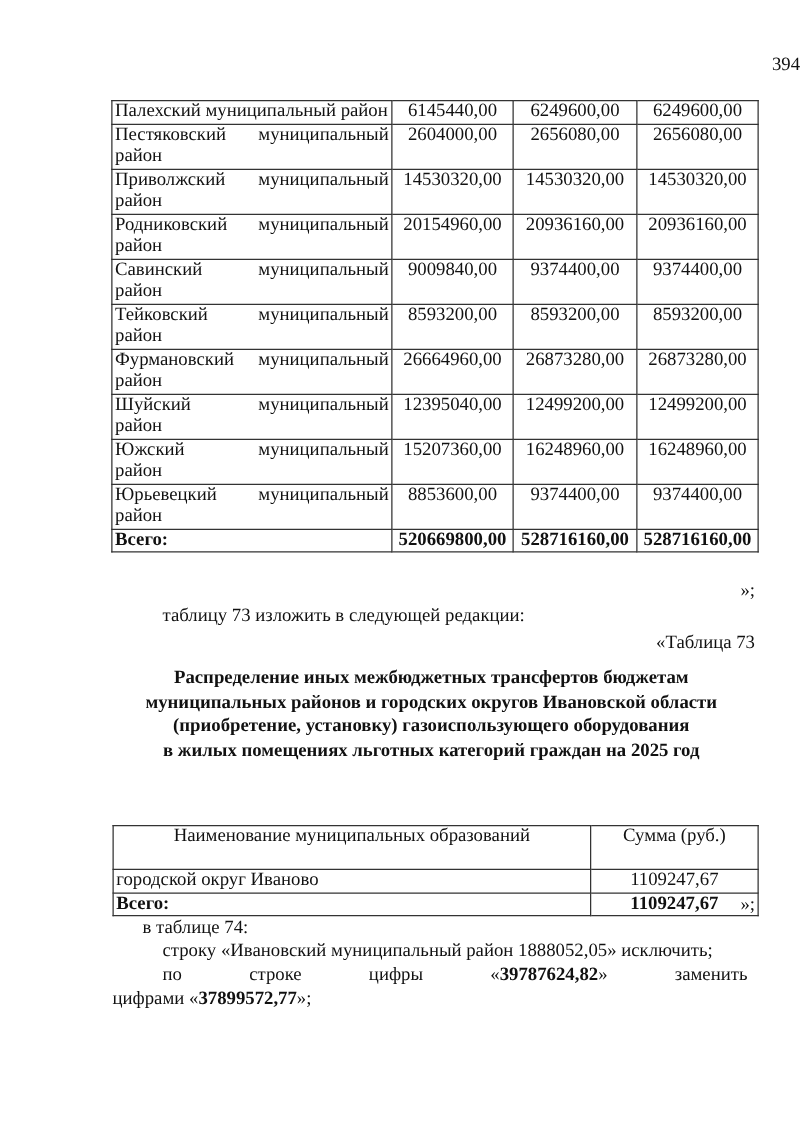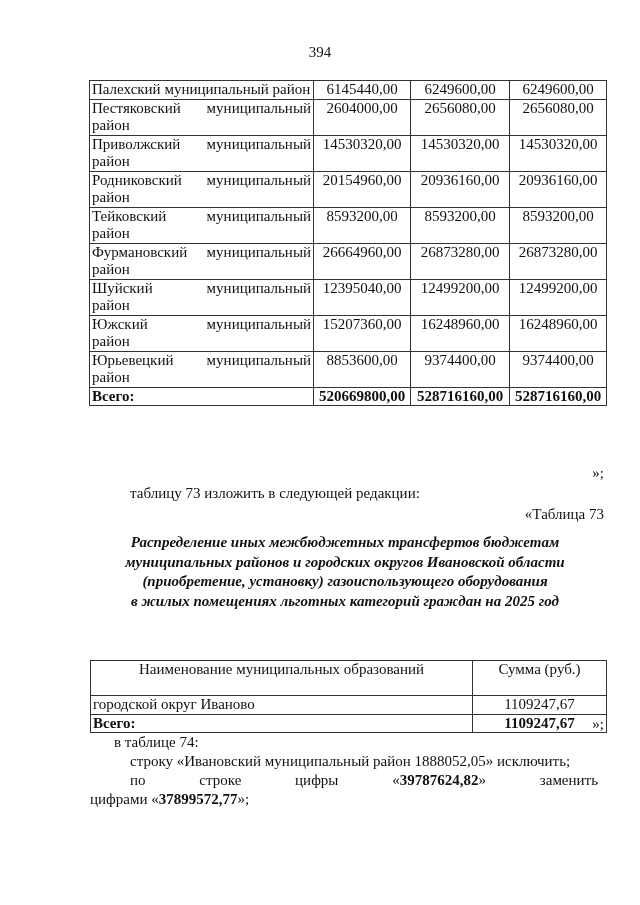--- a/index.html
+++ b/index.html
@@ -1,29 +1,29 @@
 <!DOCTYPE html>
 <html><head>
 <meta charset="utf-8">
 <style>
   html, body { margin:0; padding:0; background:#ffffff; }
   body { width:640px; height:905px; position:relative; overflow:hidden;
          font-family:"Liberation Serif", serif; color:#111; font-size:15px; }
   .abs { position:absolute; }
-  .page-num { left:0; width:640px; top:44px; text-align:center; font-size:15px; }
+  .page-num { left:0; width:640px; top:44px; text-align:right; font-size:15px; }
   table { border-collapse:collapse; position:absolute; table-layout:fixed; }
   td { border:1px solid #333; padding:0 2px; vertical-align:top; line-height:17.5px; font-size:15px; }
   #t72 { left:89px; top:80px; width:517px; }
   #t72 td.name { width:220px; text-align:justify; text-align-last:left; }
   #t72 td.num { text-align:center; }
   #t72 tr.total td { font-weight:bold; }
   .justify-line { display:flex; justify-content:space-between; }
   .closing { right:36px; font-size:15px; }
   .para { font-size:15px; }
-  .title { left:70px; width:550px; text-align:center; font-weight:bold; font-size:15px; line-height:19.5px; top:533px;font-style:italic; }
+  .title { left:70px; width:550px; text-align:center; font-weight:bold; font-size:15px; line-height:19.5px; top:533px; }
   #t73 { left:90px; top:640px; width:516px;margin-top:20px; }
   #t73 td.name { width:375px; }
   #t73 td.sum { text-align:center; }
   #t73 tr.hdr td { height:34px; text-align:center; }
   #t73 tr.total td { font-weight:bold; }
   b { font-weight:bold; }
 </style>
 </head>
 <body>
 
@@ -71,20 +71,32 @@
         <td class="name">
           <div class="justify-line">
             <span>Родниковский</span>
             <span>муниципальный</span>
           </div>
           <div>район</div>
         </td>
         <td class="num">20154960,00</td>
         <td class="num">20936160,00</td>
         <td class="num">20936160,00</td>
+      </tr>
+      <tr>
+        <td class="name">
+          <div class="justify-line">
+            <span>Савинский</span>
+            <span>муниципальный</span>
+          </div>
+          <div>район</div>
+        </td>
+        <td class="num">9009840,00</td>
+        <td class="num">9374400,00</td>
+        <td class="num">9374400,00</td>
       </tr>
       <tr>
         <td class="name">
           <div class="justify-line">
             <span>Тейковский</span>
             <span>муниципальный</span>
           </div>
           <div>район</div>
         </td>
         <td class="num">8593200,00</td>

